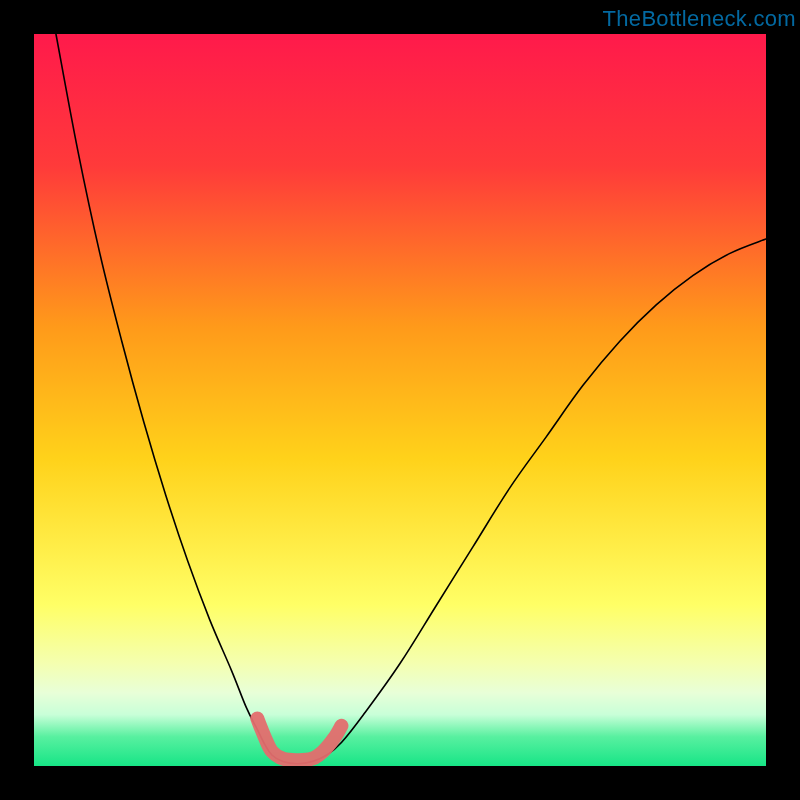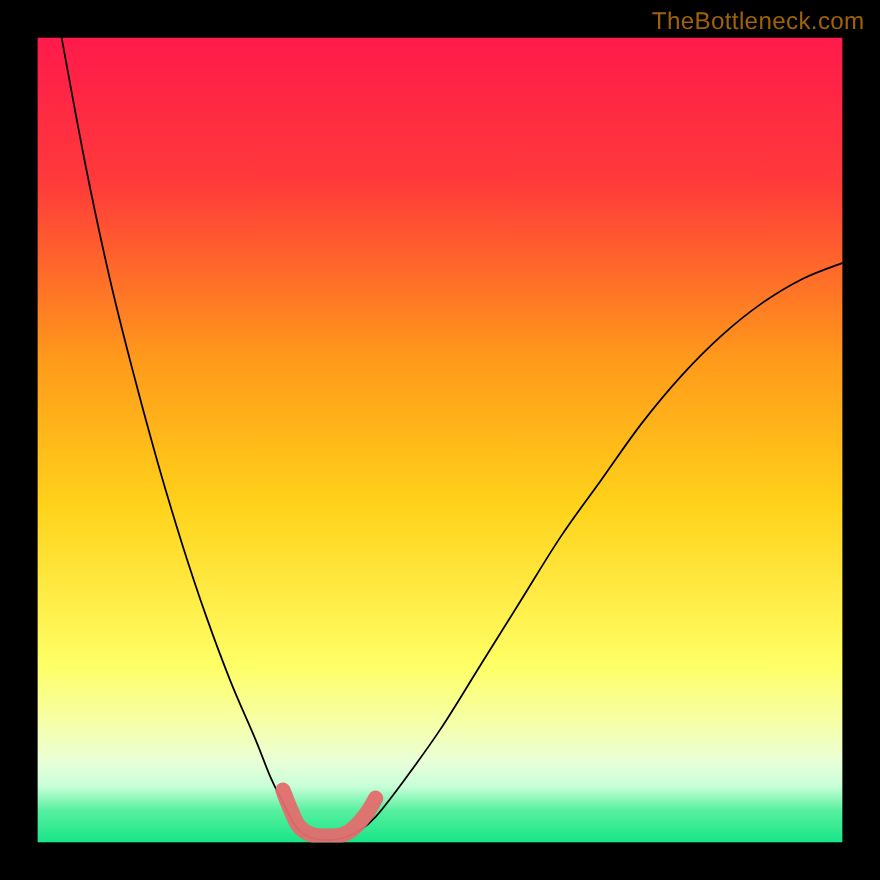--- a/index.html
+++ b/index.html
@@ -15,22 +15,22 @@
     position: absolute;
     left: 0;
     top: 0;
     width: 800px;
     height: 800px;
     background: #000;
   }
   .watermark {
     position: absolute;
     top: 6px;
-    right: 14px;
-    color: #a16207;
+    right: 4px;
+    color: #0369a1;
     font-size: 22px;
     letter-spacing: 0.3px;
     font-weight: 500;
     z-index: 10;
   }
   .plot {
     position: absolute;
     left: 34px;
     top: 34px;
     width: 732px;

